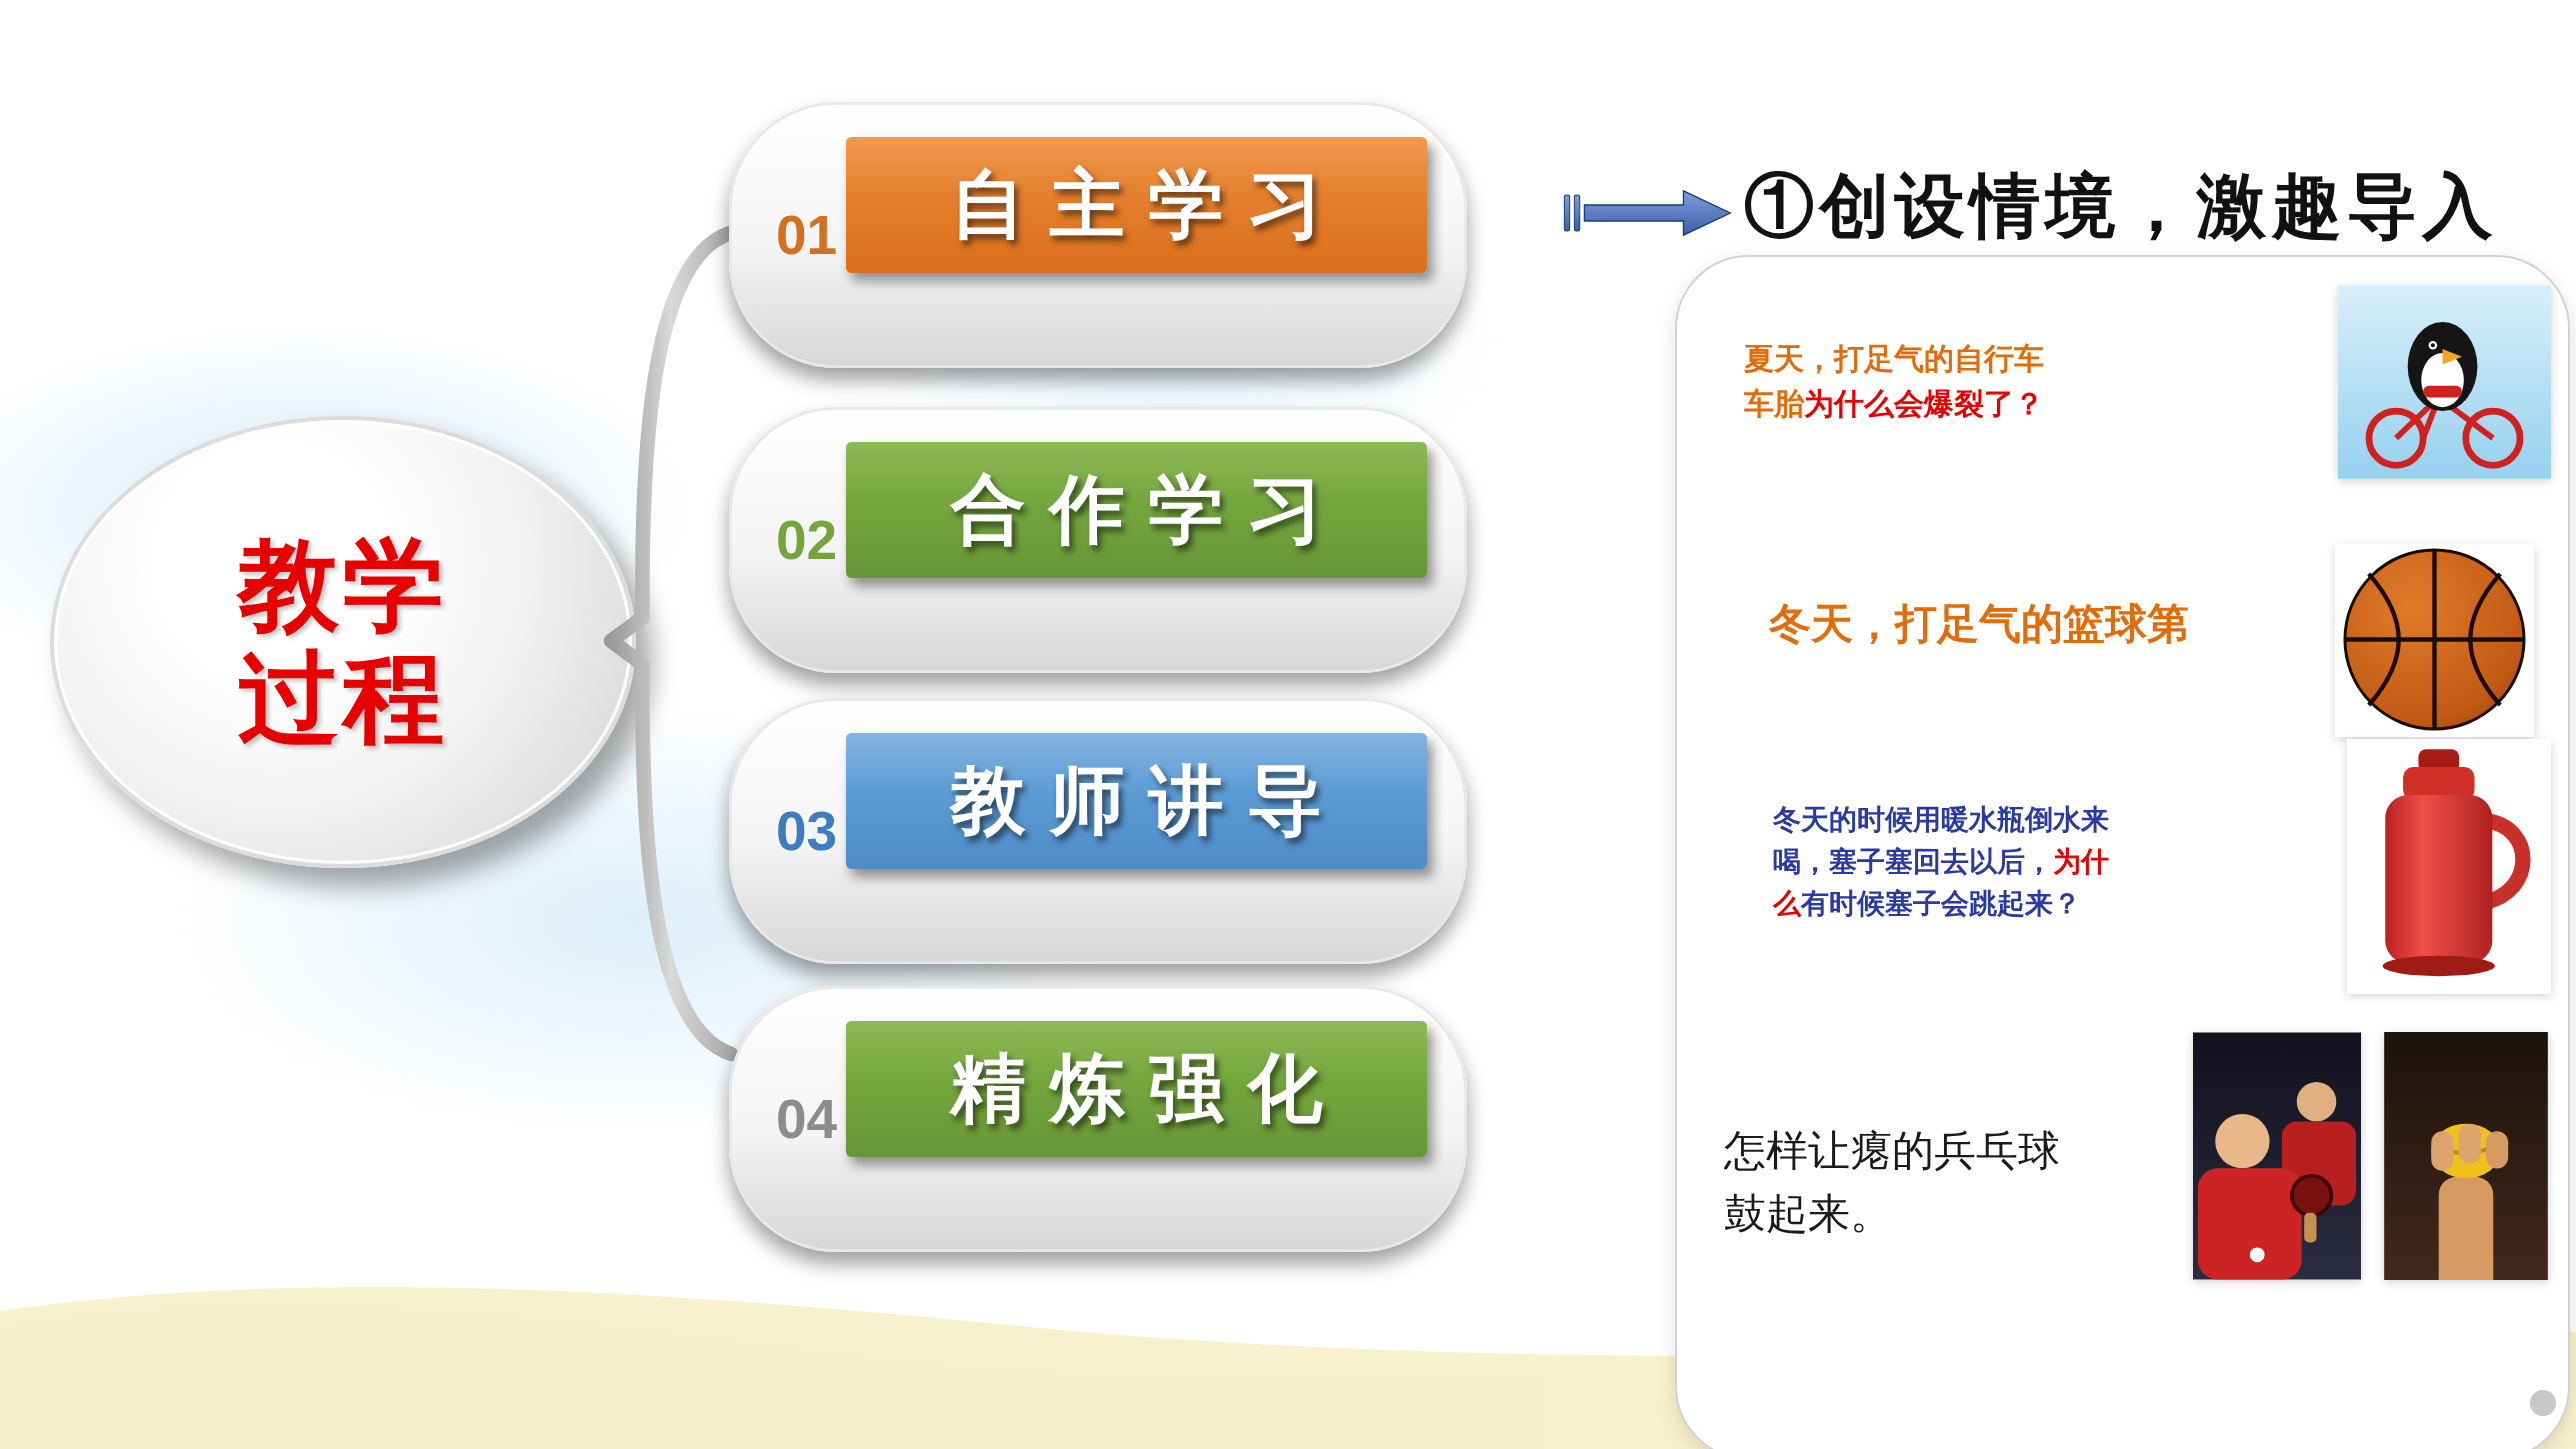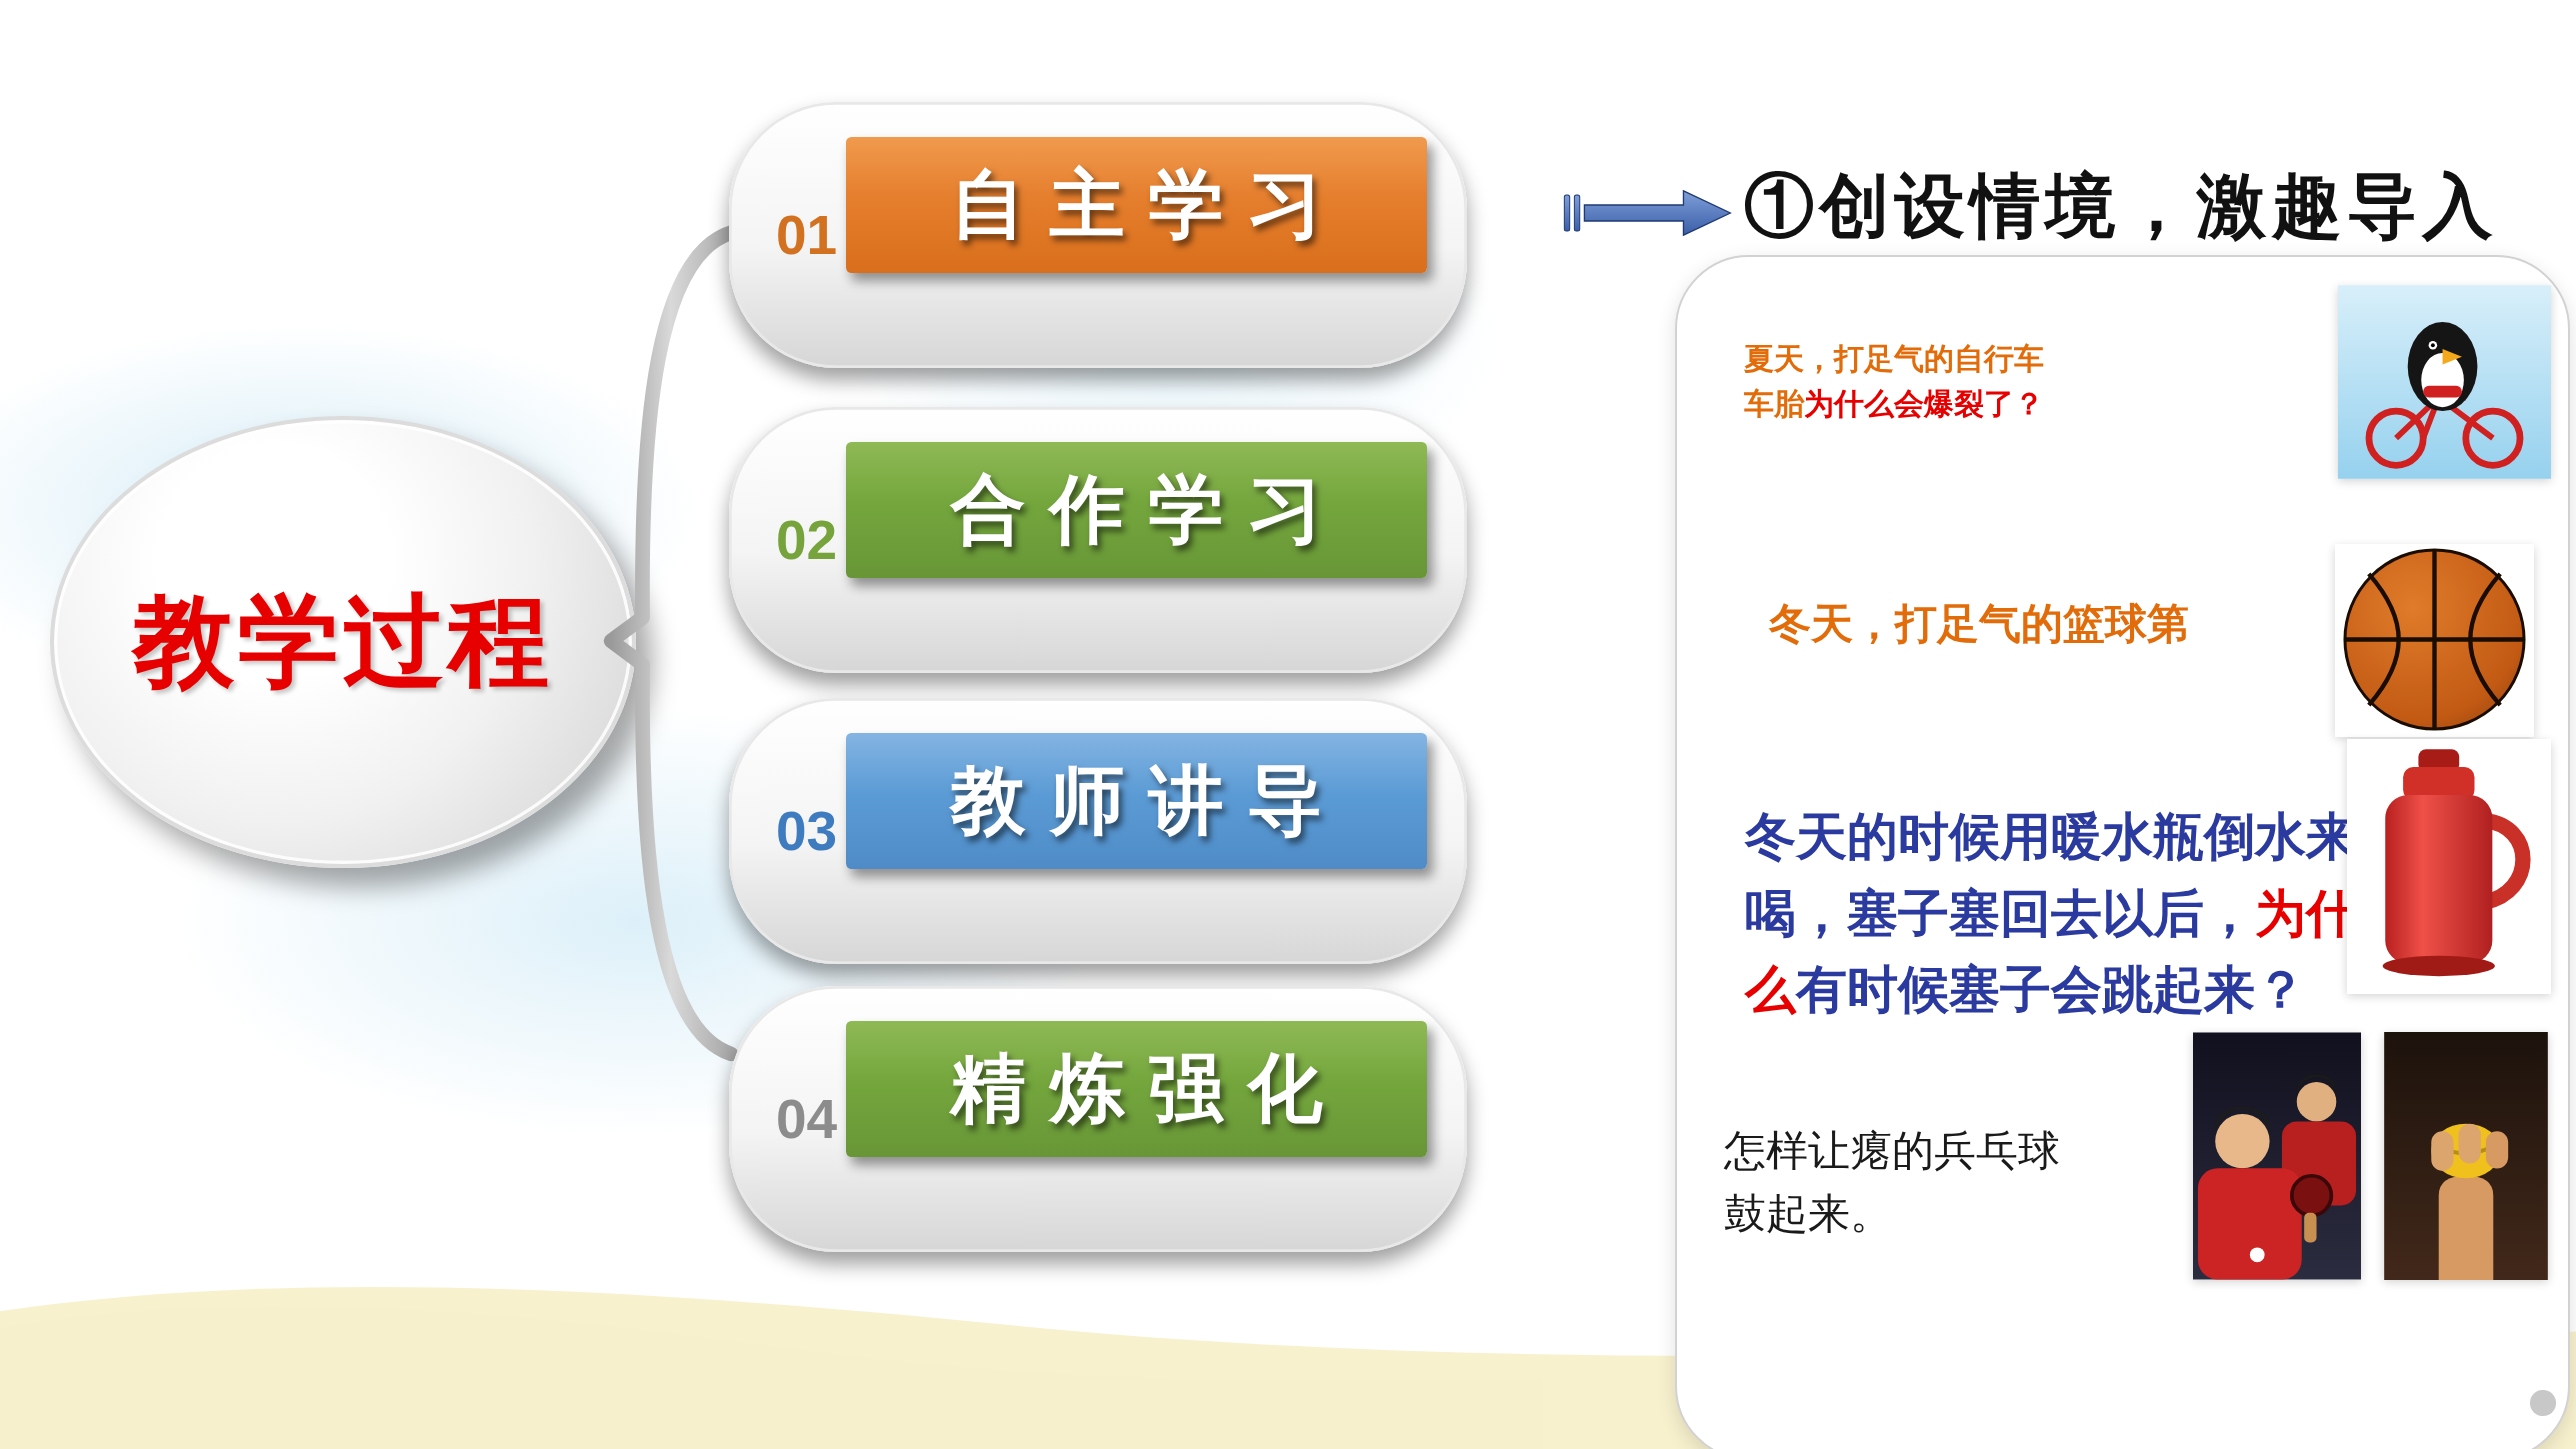--- a/index.html
+++ b/index.html
@@ -14,21 +14,21 @@
   .cloud.c3{left:839px;top:174px;width:671px;height:335px;background:radial-gradient(ellipse at center, rgba(214,238,249,.55), rgba(214,238,249,0) 70%);}
 
   .bottom-waves{position:absolute;left:0;bottom:0;width:2576px;height:188px;z-index:1;}
 
   
   .big-ellipse{
     position:absolute;left:50px;top:416px;width:578px;height:444px;border-radius:50%;
     background:radial-gradient(circle at 38% 32%, #ffffff 25%, #f1f1f1 55%, #cfcfcf 100%);
     box-shadow:16px 19px 27px rgba(0,0,0,.35), inset 0 0 0 3.4px rgba(255,255,255,.85);
     border:4px solid #dcdcdc;
-    display:flex;align-items:center;justify-content:center;
+    display:flex;flex-direction:column;align-items:center;justify-content:center;
     z-index:2;
   }
   .big-ellipse .line{
     font-size:101px;font-weight:bold;color:#e60000;line-height:1.12;
     text-shadow:3.4px 3.4px 4.7px rgba(0,0,0,.22);letter-spacing:4px;
   }
 
   .bracket{position:absolute;left:577px;top:215px;z-index:2;}
 
   
@@ -69,21 +69,21 @@
   
   .panel{
     position:absolute;left:1675px;top:255px;width:891px;height:1201px;z-index:3;
     background:#ffffff;border:2.7px solid #d2d2d2;border-radius:74px;
     box-shadow:0 6.7px 20px rgba(0,0,0,.12);
   }
   .q{position:absolute;font-weight:bold;line-height:1.5;}
   .q .ln{white-space:nowrap;}
   .q1{left:67px;top:79px;font-size:30px;color:#e36c0a;}
   .q2{left:92px;top:335px;font-size:42px;color:#e36c0a;}
-  .q3{left:68px;top:542px;font-size:51px;color:#2b3a9f;}
+  .q3{left:96px;top:542px;font-size:28px;color:#2b3a9f;}
   .q4{left:47px;top:862px;font-size:42px;color:#1a1a1a;font-weight:normal;}
   .hl{color:#e60000;}
 
   .img{position:absolute;box-shadow:0 2.7px 9.4px rgba(0,0,0,.18);}
   .img-bike{left:661px;top:27.5px;}
   .img-ball{left:658px;top:287px;}
   .img-thermos{left:670px;top:482px;}
   .img-pingpong{left:516px;top:775px;}
   .img-hand{left:707px;top:775px;}
 

